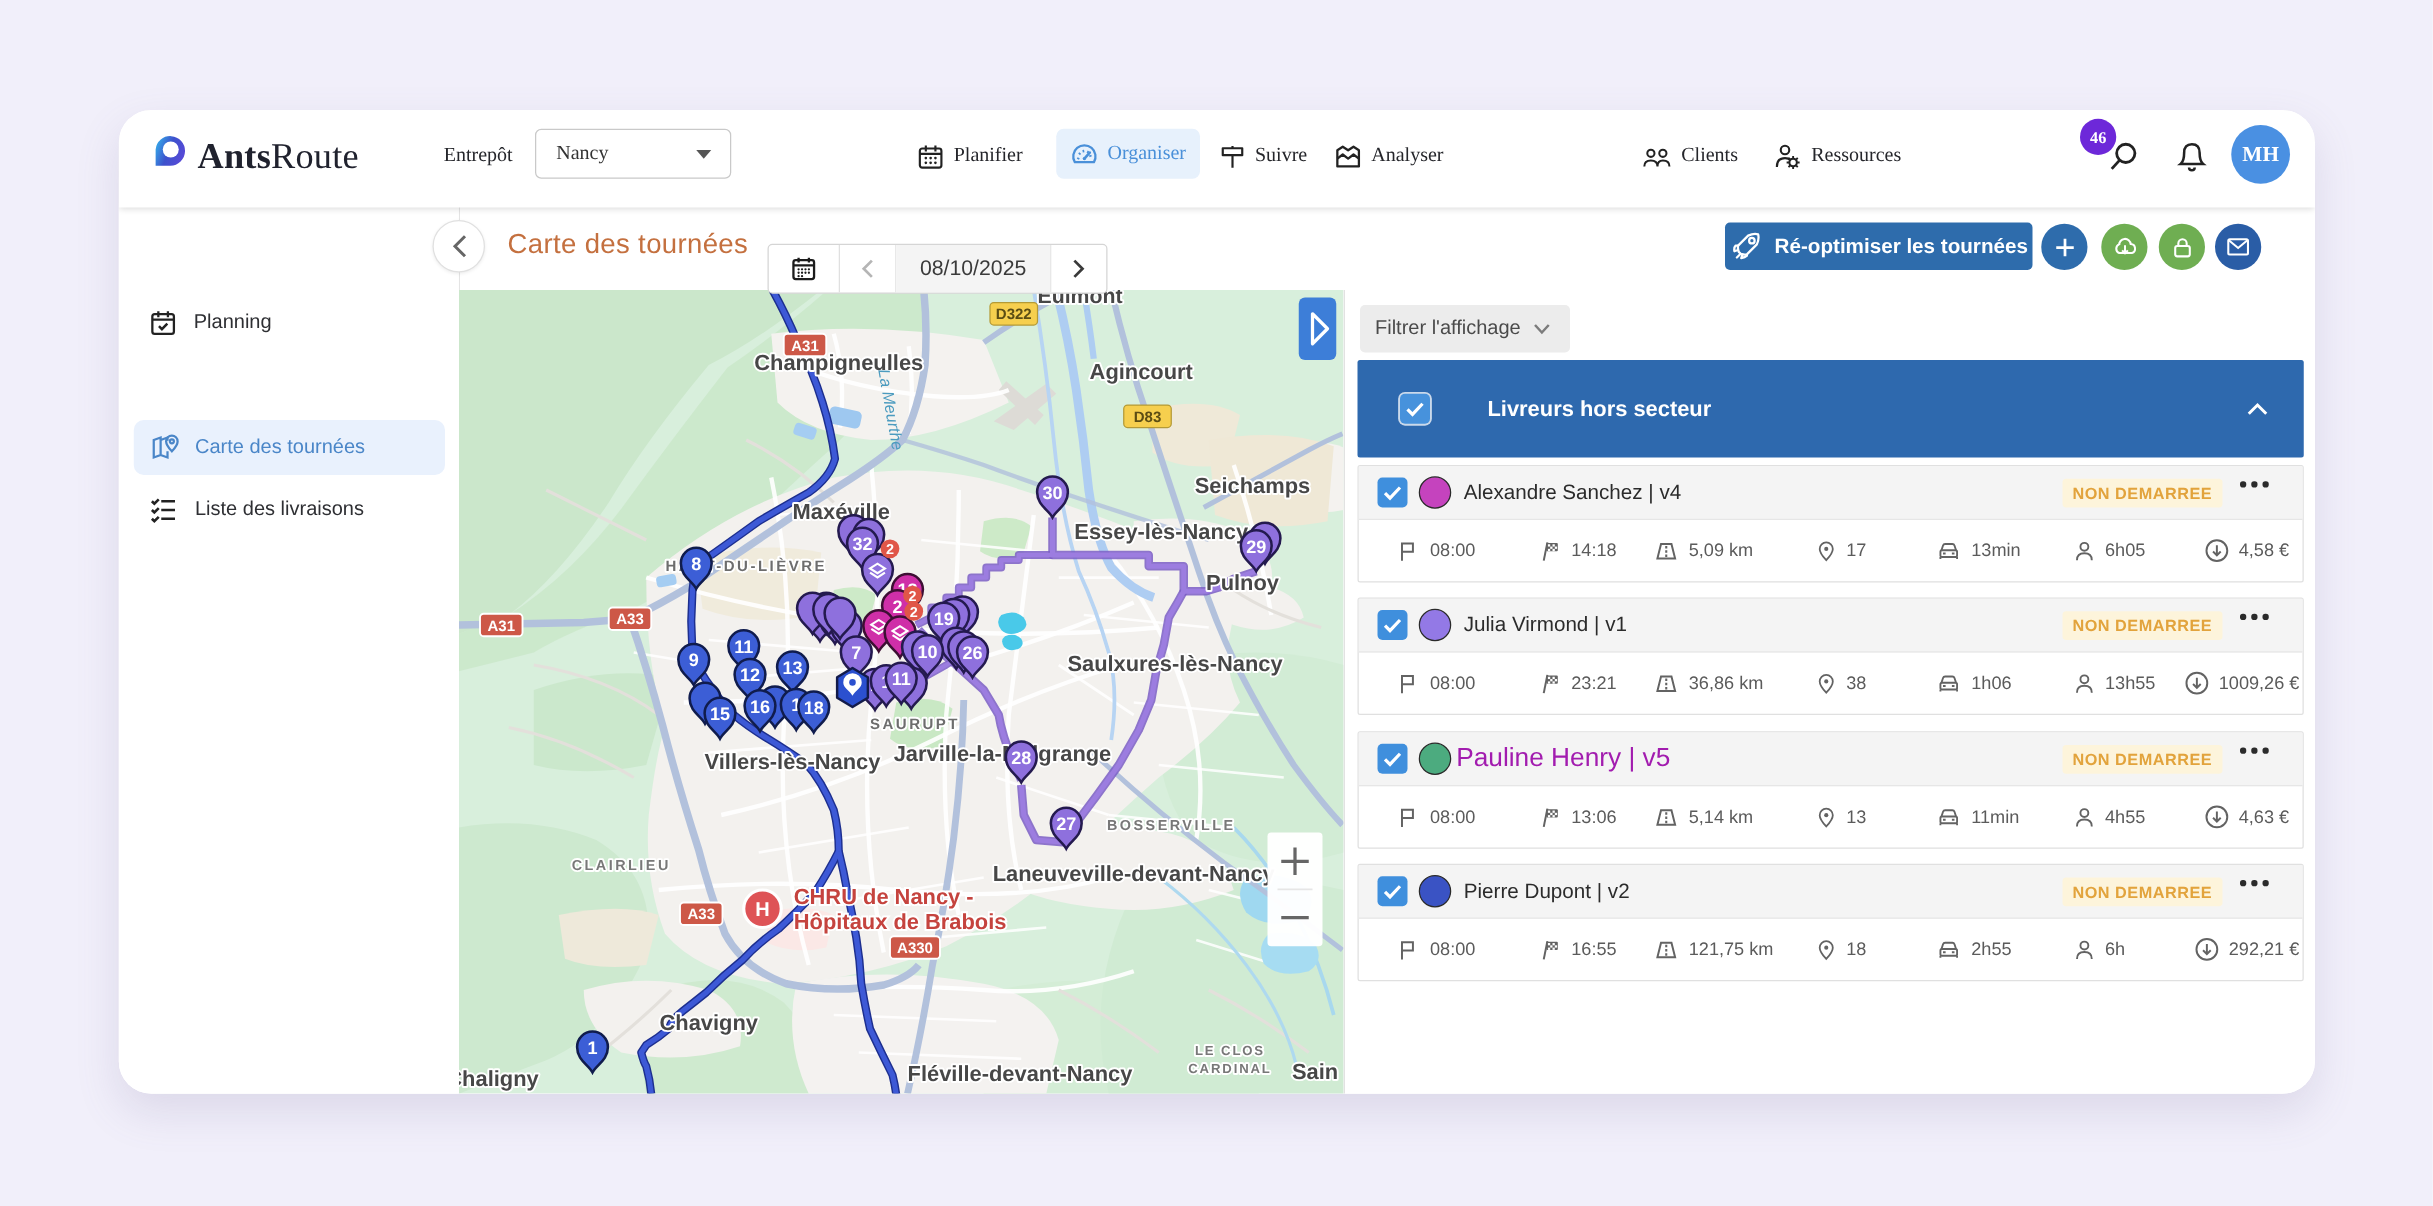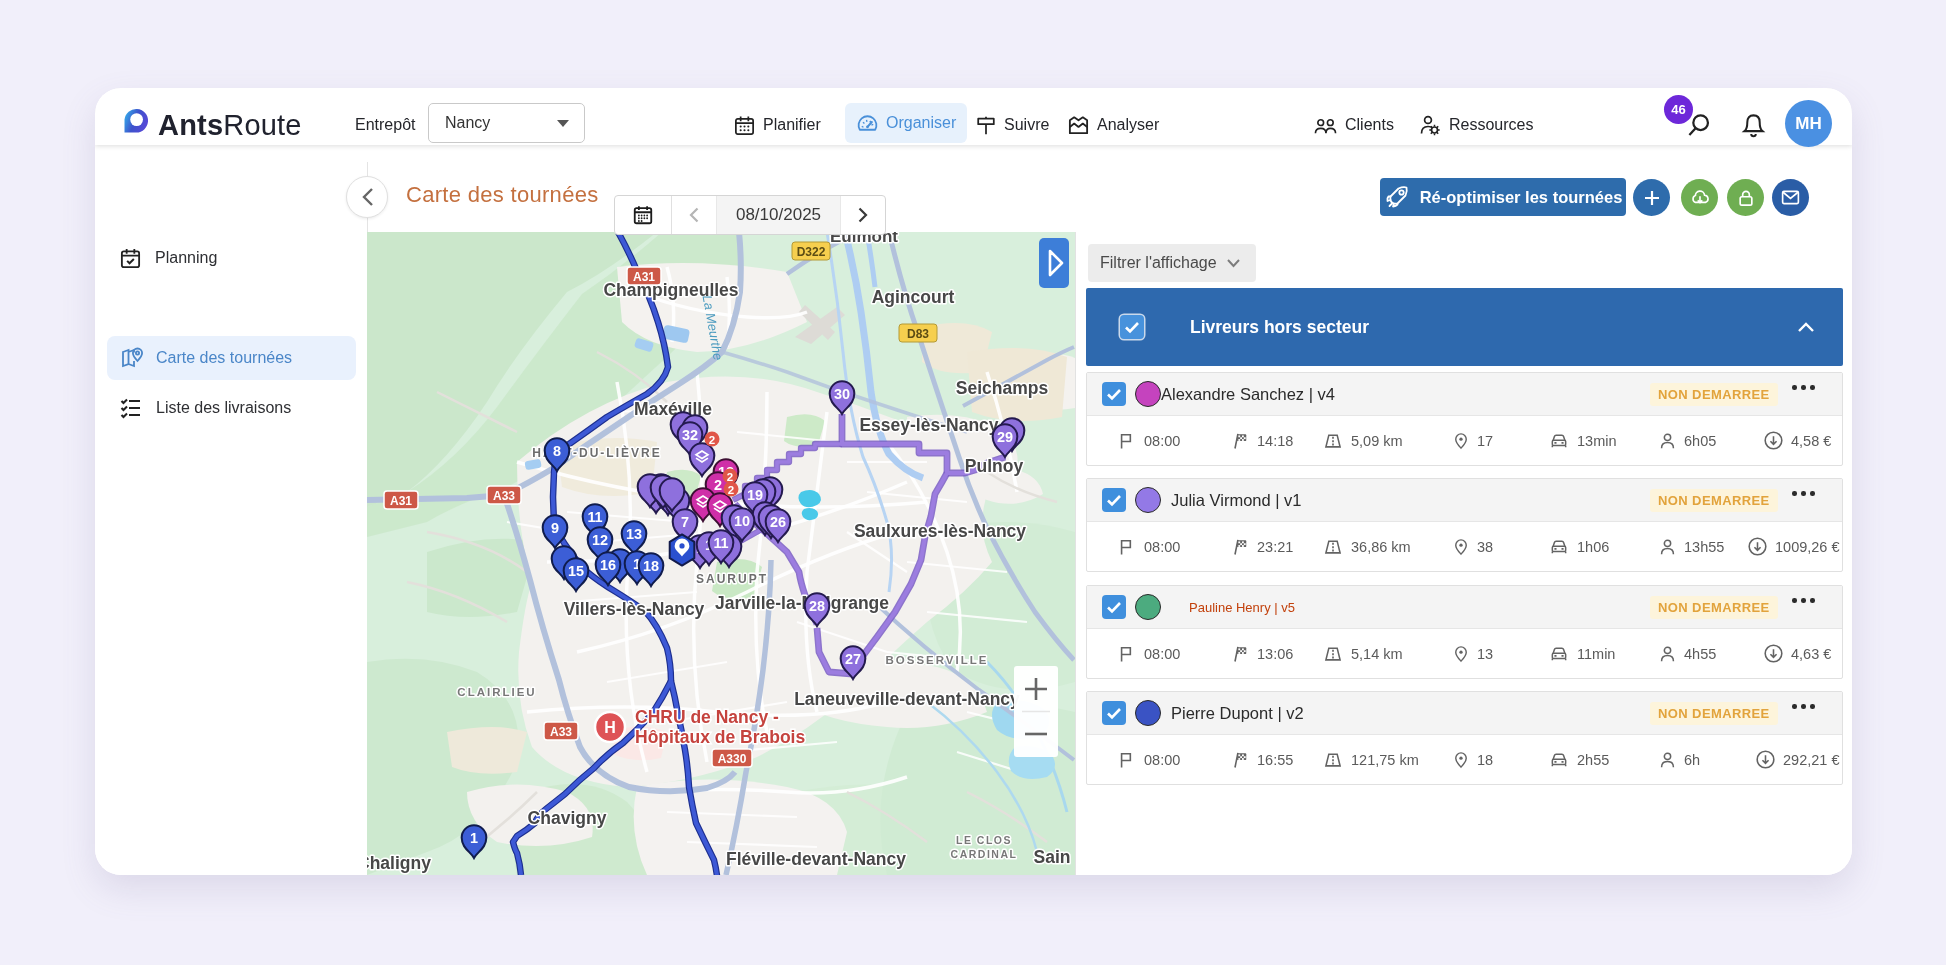--- a/index.html
+++ b/index.html
@@ -1,18 +1,18 @@
 <!DOCTYPE html>
 <html><head>
 <meta charset="utf-8">
 <style>
 * { margin:0; padding:0; box-sizing:border-box; }
 html,body { width:1946px; height:965px; background:#f1effa; font-family:"Liberation Sans", sans-serif; overflow:hidden; }
 .card { position:absolute; left:95px; top:88px; width:1757px; height:787px; background:#fff; border-radius:26px; box-shadow:0 14px 34px rgba(110,100,150,.16); overflow:hidden; }
-.nav { position:absolute; top:0; left:0; right:0; height:57px; background:#fff; box-shadow:0 1px 5px rgba(0,0,0,.14); z-index:40; }
+.nav { position:absolute; top:0; left:0; right:0; height:78px; background:#fff; box-shadow:0 1px 5px rgba(0,0,0,.14); z-index:40;font-family:Liberation Serif, serif; }
 .navitem { position:absolute; top:0; height:74px; display:flex; align-items:center; gap:7px; font-size:16px; color:#25262b; }
 .logo-text { font-size:29px; color:#20222e; letter-spacing:.2px; }
 .select { position:absolute; left:333px; top:15px; width:157px; height:40px; border:1px solid #c9c9c9; border-radius:5px; display:flex; align-items:center; padding:0 16px; font-size:16px; color:#333; }
 .pill { background:#e7f1fc; border-radius:6px; }
 .sidebar { position:absolute; top:74px; left:0; width:272px; bottom:0; background:#fff; z-index:30; }
 .sideitem { position:absolute; left:0; width:272px; height:44px; display:flex; align-items:center; font-size:16px; color:#2e2f33; }
 .side-active { position:absolute; left:12px; width:249px; height:44px; background:#e9f1fd; border-radius:8px; display:flex; align-items:center; font-size:16px; color:#4a86c8; }
 .hdr { position:absolute; top:74px; left:272px; right:0; height:70px; background:#fff; border-left:1px solid #e4e4e4; z-index:20; }
 .backbtn { position:absolute; left:251px; top:88px; z-index:45; width:42px; height:42px; background:#fff; border:1px solid #e0e0e0; border-radius:50%; box-shadow:0 1px 3px rgba(0,0,0,.08); display:flex; align-items:center; justify-content:center; }
 .title { position:absolute; left:38px; top:20px; font-size:22px; color:#c4703f; letter-spacing:.3px; }
@@ -549,21 +549,21 @@
         </svg>
     </div>
     <div class="dcard" style="top:140px">
       <div class="dhead">
         <div class="chk" style="margin-left:15px">
             <svg width="16" height="13" viewBox="0 0 16 13" fill="none" stroke="#fff" stroke-width="2.6">
               <path d="M2 6.5 L6 10.5 L14 2"></path>
             </svg>
           </div>
         <div class="avatar" style="margin-left:9px;background:#c543be"></div>
-        <div style="font-size:16.5px;color:#2b2b2b">Alexandre Sanchez | v4</div>
+        <div style="margin-left:10px;font-size:16.5px;color:#2b2b2b">Alexandre Sanchez | v4</div>
         <div class="badge">NON DEMARREE</div>
           <div class="dots">
             <i></i>
             <i></i>
             <i></i>
           </div>
       </div>
       <div class="dstats">
         <div class="stat" style="left:30px"><svg width="20" height="20" viewBox="0 0 24 24" fill="none" stroke="#636363" stroke-width="1.9">
               <path d="M5.5 21 V3.5 M5.5 4.5 h10.5 v8 H5.5"></path>
@@ -665,21 +665,21 @@
       </div>
     </div>
     <div class="dcard" style="top:353px">
       <div class="dhead">
         <div class="chk" style="margin-left:15px">
             <svg width="16" height="13" viewBox="0 0 16 13" fill="none" stroke="#fff" stroke-width="2.6">
               <path d="M2 6.5 L6 10.5 L14 2"></path>
             </svg>
           </div>
         <div class="avatar" style="margin-left:9px;background:#4cab7f"></div>
-        <div style="margin-left:28px;font-size:13px;color:#c2410c">Pauline Henry | v5</div>
+        <div style="margin-left:4px;font-size:21px;color:#a21caf">Pauline Henry | v5</div>
         <div class="badge">NON DEMARREE</div>
           <div class="dots">
             <i></i>
             <i></i>
             <i></i>
           </div>
       </div>
       <div class="dstats">
         <div class="stat" style="left:30px"><svg width="20" height="20" viewBox="0 0 24 24" fill="none" stroke="#636363" stroke-width="1.9">
               <path d="M5.5 21 V3.5 M5.5 4.5 h10.5 v8 H5.5"></path>

